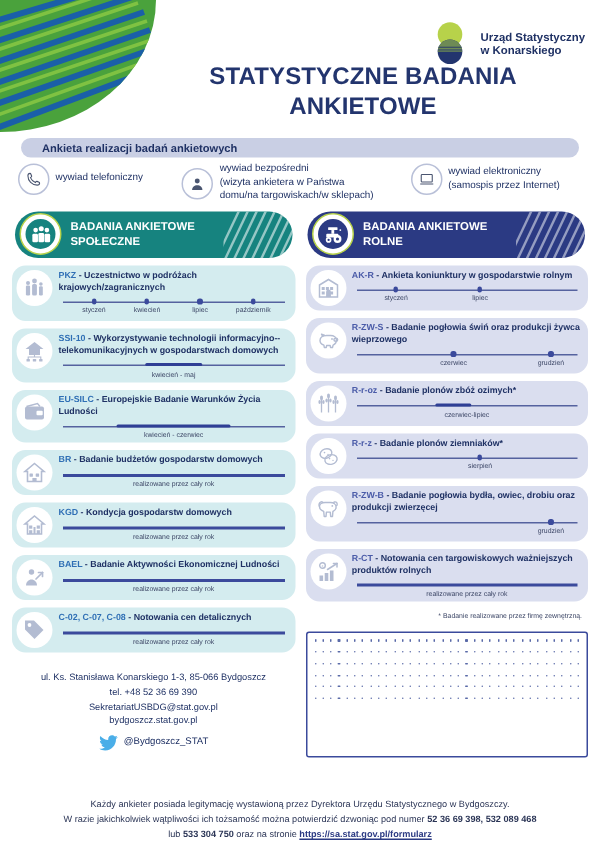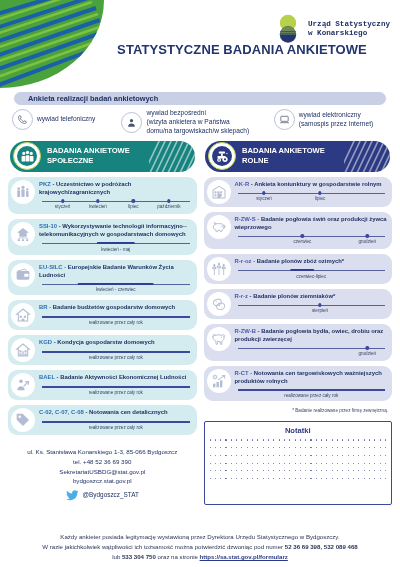--- a/index.html
+++ b/index.html
@@ -6,25 +6,25 @@
   body{
     width:400px;height:567px;overflow:hidden;
     font-family:"Liberation Sans",sans-serif;
     background:#ffffff;color:#1f3164;
     position:relative;
   }
   
   .header{position:relative;height:88px;}
   .corner{position:absolute;left:0;top:0;width:104px;height:88px;overflow:hidden;}
   .corner svg{display:block;}
-  .logo{position:absolute;right:10px;top:14px;display:flex;align-items:center;gap:7px;font-family:Liberation Mono, monospace;}
+  .logo{position:absolute;right:10px;top:14px;display:flex;align-items:center;gap:7px;}
   .logo-mark{width:26px;height:30px;position:relative;}
   .logo-txt{font-size:7.6px;line-height:1.25;color:#1f3164;font-weight:600;}
   .title{position:absolute;left:90px;right:6px;top:42px;text-align:center;
-    font-size:13px;font-weight:bold;color:#23356e;line-height:1.25;letter-spacing:.1px;}
+    font-size:16px;font-weight:bold;color:#23356e;line-height:1.25;letter-spacing:.1px;}
   
   .methods-bar{margin:4px 14px 0 14px;background:#c9cfe4;border-radius:9px;height:13px;
     display:flex;align-items:center;padding-left:14px;}
   .methods-bar span{font-size:7.4px;font-weight:bold;color:#1f3164;}
   .methods{display:flex;margin:4px 12px 0 12px;align-items:flex-start;}
   .method{display:flex;align-items:center;gap:4px;}
   .m1{width:115px}.m2{width:160px}.m3{width:120px}
   .mi{width:19px;height:19px;border-radius:50%;border:1.1px solid #b9c0d8;
     display:flex;align-items:center;justify-content:center;flex:none;background:#fff;}
   .mi svg{display:block}
@@ -561,21 +561,20 @@
       <div class="c-body">
         <div class="c-title"><span class="code">R-CT</span> - Notowania cen targowiskowych ważniejszych produktów rolnych</div>
         <div class="tl">
             <div class="tl-line"></div>
           </div>
           <div class="tl-center">realizowane przez cały rok</div>
       </div>
     </div>
       <div class="footnote">* Badanie realizowane przez firmę zewnętrzną.</div>
       <div class="notes">
-    <div class="notes-t">Notatki</div>
     <div class="dotrow">
           <i></i>
           <i></i>
           <i></i>
           <i></i>
           <i></i>
           <i></i>
           <i></i>
           <i></i>
           <i></i>

